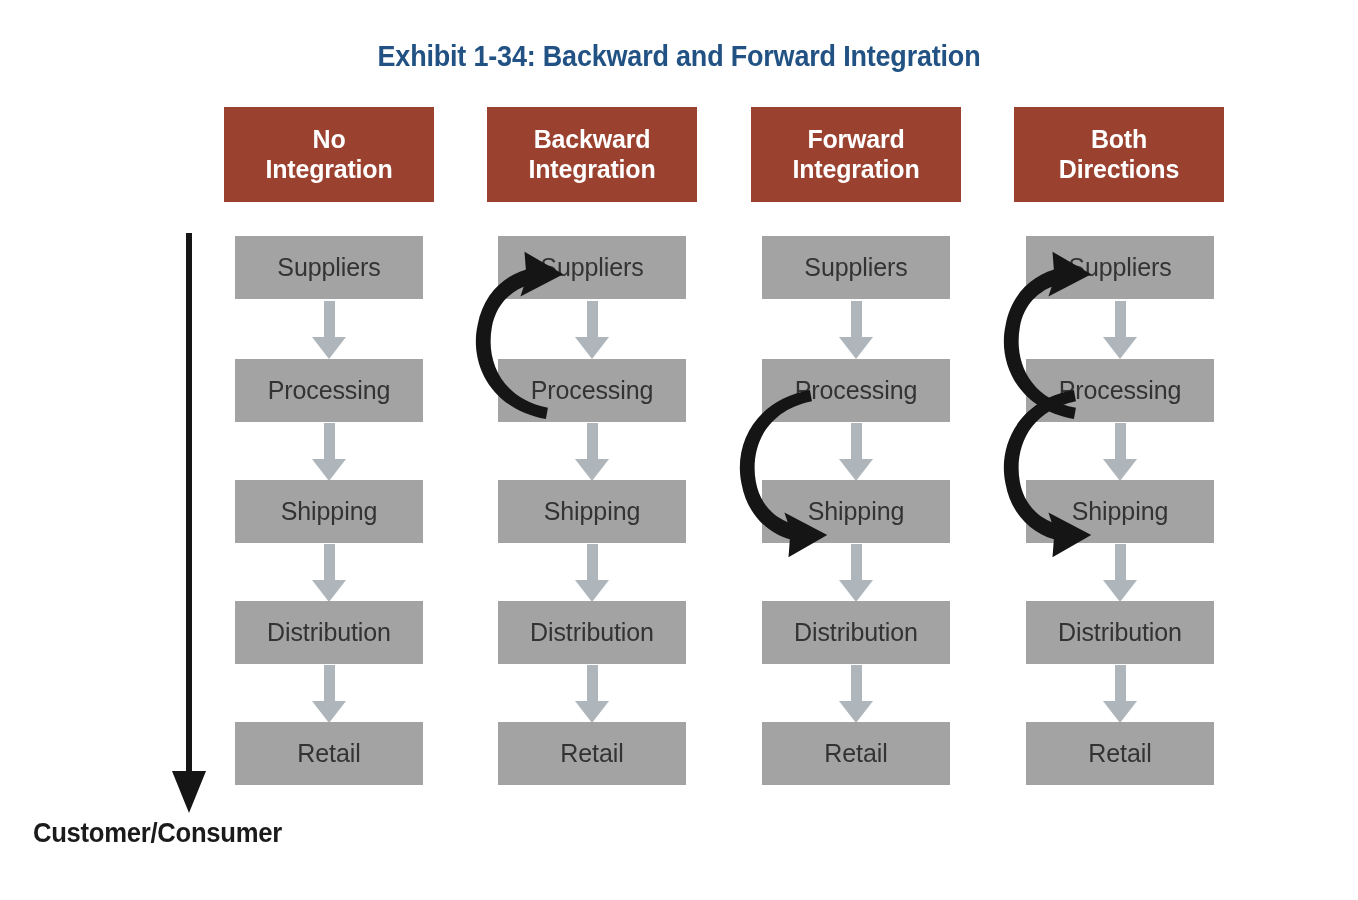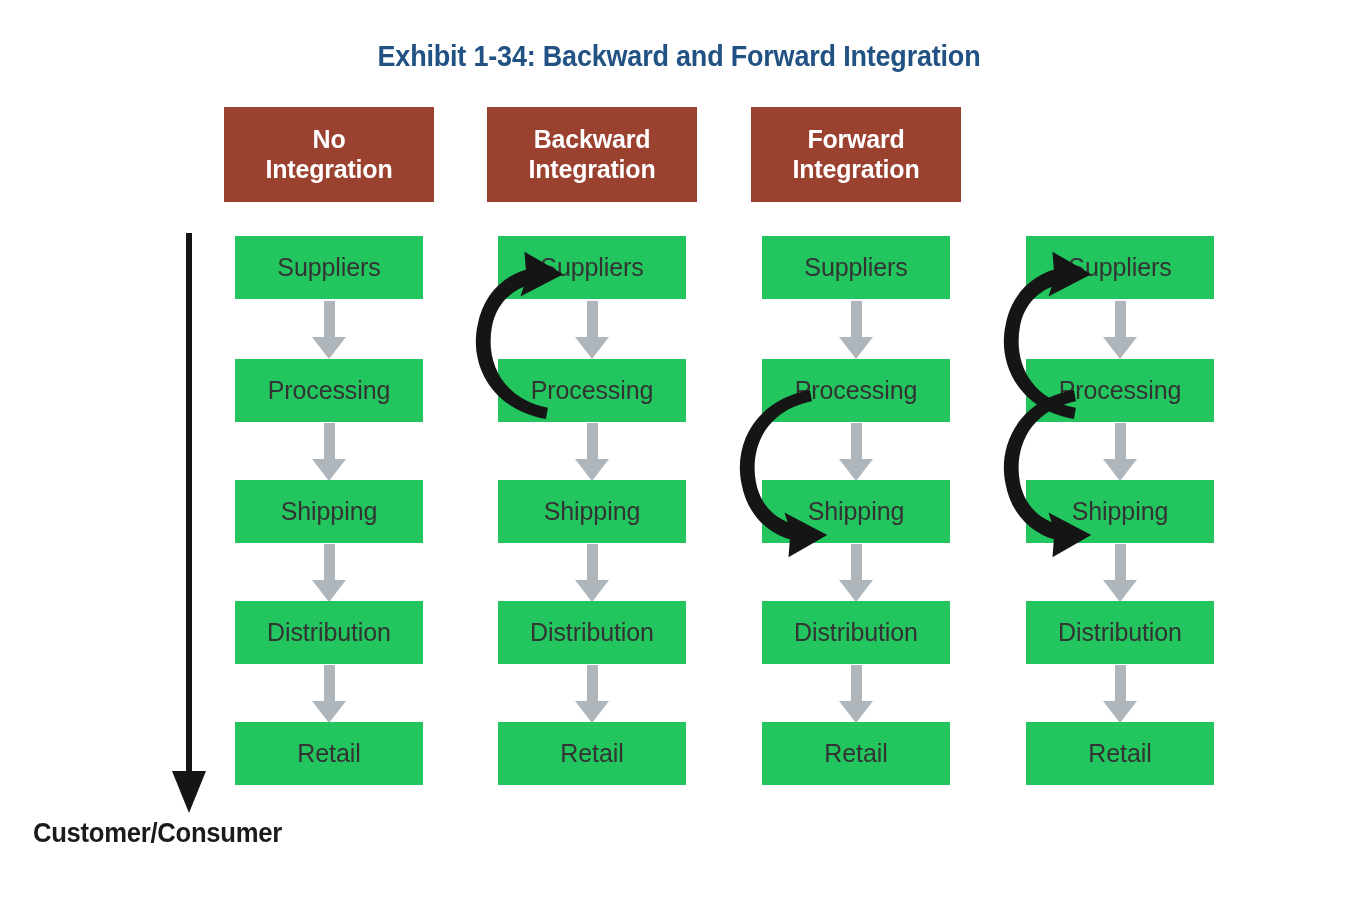--- a/index.html
+++ b/index.html
@@ -59,21 +59,21 @@
     letter-spacing: -0.2px;
     box-sizing: border-box;
   }
   .col-header > span { display: block; white-space: nowrap; }
 
   
   .stage-box {
     position: absolute;
     width: 188px;
     height: 63px;
-    background: #22c55e;
+    background: #a3a3a3;
     color: #333333;
     display: flex;
     align-items: center;
     justify-content: center;
     font-size: 25px;
     font-weight: normal;
     letter-spacing: -0.1px;
     box-sizing: border-box;
     white-space: nowrap;
   }
@@ -236,20 +236,24 @@
       <div class="shaft"></div>
       <div class="head"></div>
     </div>
   <div class="stage-box" style="left:762px; top:601px;">Distribution</div>
   <div class="flow-arrow" style="left:839px; top:665px;">
       <div class="shaft"></div>
       <div class="head"></div>
     </div>
   <div class="stage-box" style="left:762px; top:722px;">Retail</div>
 
+  <div class="col-header" style="left:1014px; top:107px;">
+    <span>Both</span>
+    <span>Directions</span>
+  </div>
   <div class="stage-box" style="left:1026px; top:236px;">Suppliers</div>
   <div class="flow-arrow" style="left:1103px; top:301px;">
       <div class="shaft"></div>
       <div class="head"></div>
     </div>
   <div class="stage-box" style="left:1026px; top:359px;">Processing</div>
   <div class="flow-arrow" style="left:1103px; top:423px;">
       <div class="shaft"></div>
       <div class="head"></div>
     </div>

